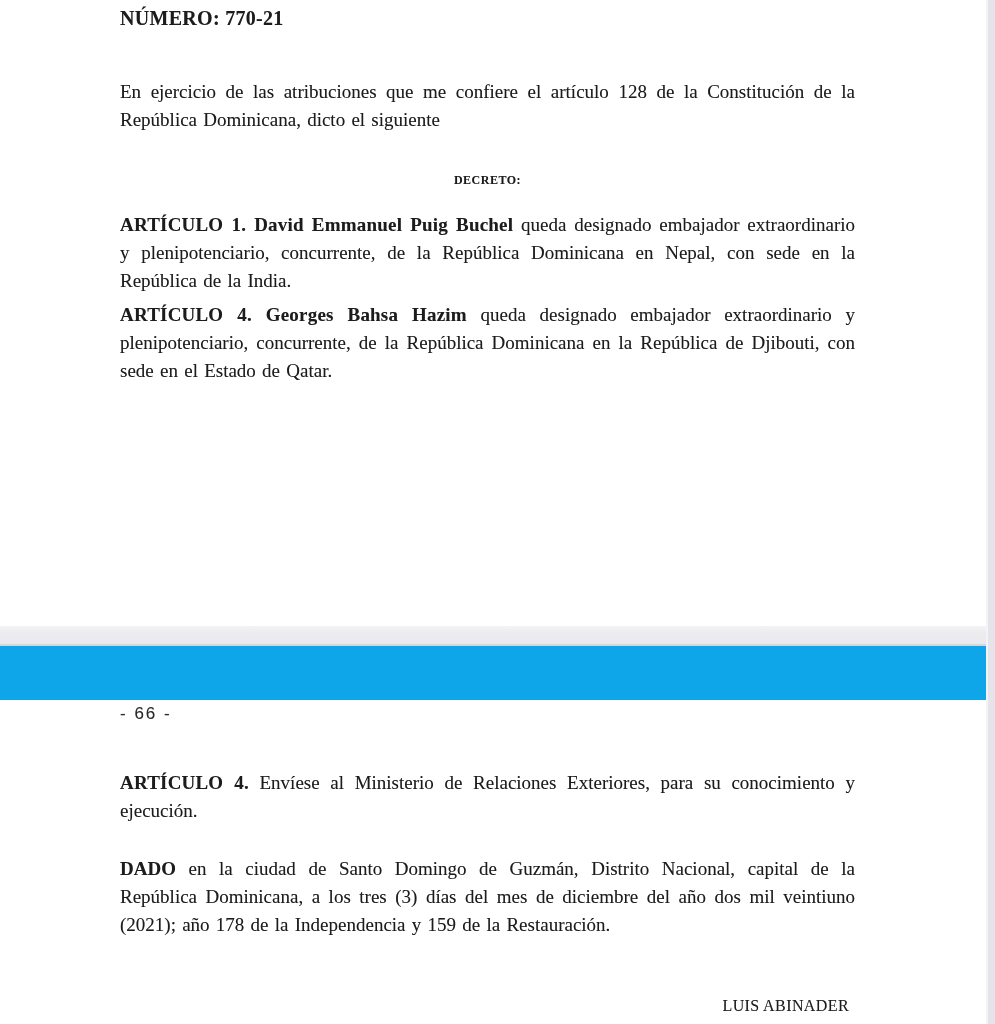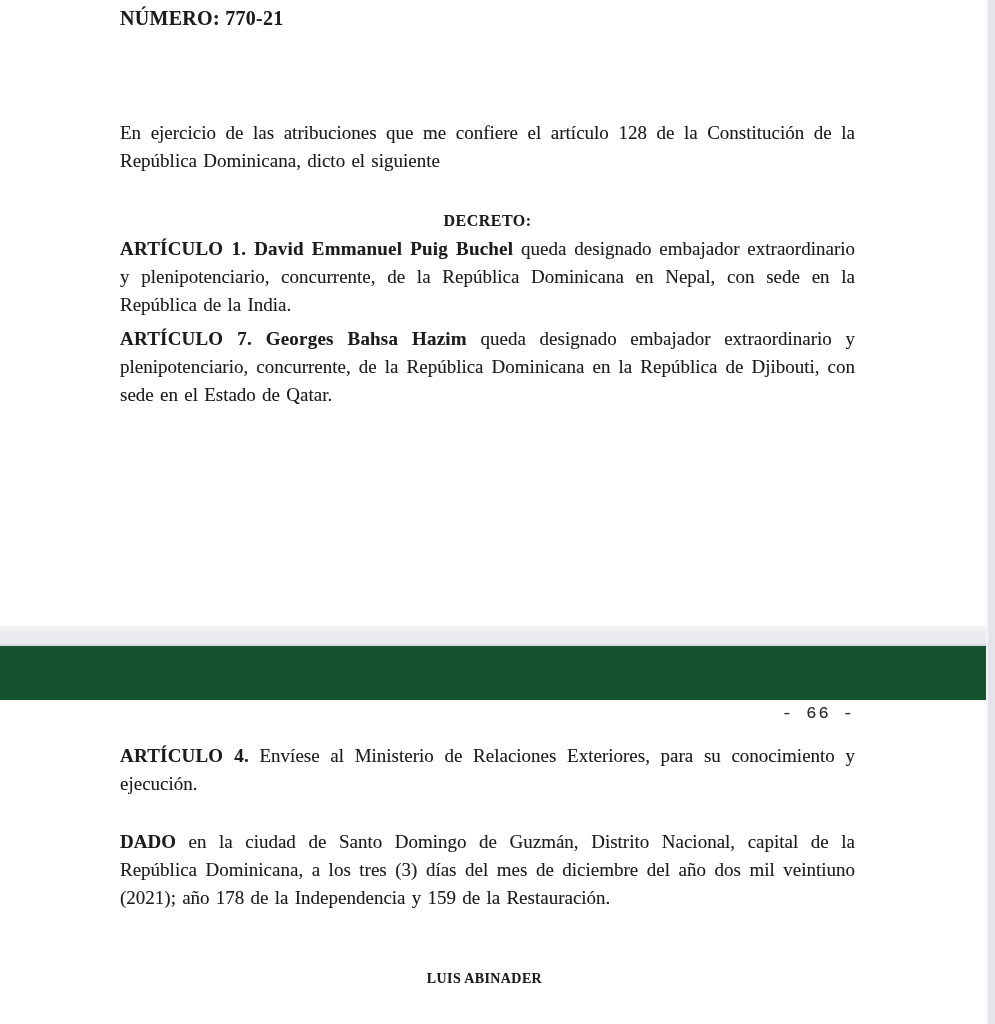--- a/index.html
+++ b/index.html
@@ -3,21 +3,21 @@
 <meta charset="utf-8">
 <style>
   * { margin: 0; padding: 0; box-sizing: border-box; }
   html, body { width: 995px; height: 1024px; overflow: hidden; }
   body {
     font-family: "Liberation Serif", "DejaVu Serif", serif;
     background: #ffffff;
     position: relative;
     color: #1c1c1c;
   }
-  .viewer { position: relative; width: 995px; height: 1024px; background: #14532d; }
+  .viewer { position: relative; width: 995px; height: 1024px; background: #0ea5e9; }
 
   .page {
     background: #ffffff;
     padding-left: 120px;
     padding-right: 140px;
     position: relative;
   }
   .page-1 { height: 626px; padding-top: 4px; }
   .page-2 { height: 358px; }
 
@@ -46,51 +46,51 @@
   .doc-number {
     font-weight: bold;
     font-size: 20px;
     letter-spacing: 0.3px;
   }
 
   .para {
     text-align: justify;
     word-spacing: 1.5px;
   }
-  .intro { margin-top: 87px; }
+  .intro { margin-top: 46px; }
 
   .decree-heading {
     margin-top: 32px;
     text-align: center;
-    font-size: 16px;
+    font-size: 12px;
     font-weight: bold;
     letter-spacing: 0.5px;
   }
 
-  .article-first { }
+  .article-first { margin-top: 17px; }
   .article + .article { margin-top: 6px; }
   .article strong { letter-spacing: 0.2px; }
 
   .page-number {
     margin-top: 54px;
-    text-align: right;
-    font-family: Liberation Mono, monospace;
+    text-align: left;
+    font-family: Liberation Sans, sans-serif;
     font-size: 17px;
     letter-spacing: 2px;
     color: #2a2a2a;
   }
 
-  .article-4 { margin-top: 14px; }
+  .article-4 { margin-top: 41px; }
   .dado { margin-top: 30px; }
 
   .signature {
     margin-top: 53px;
-    text-align: center;
-    font-weight: bold;
-    font-size: 14px;
+    text-align: right;
+    font-weight: normal;
+    font-size: 16px;
     letter-spacing: 0.4px;
     padding-right: 6px;
   }
 </style>
 </head>
 <body>
 
 <div class="viewer">
 
   <div class="page page-1">
@@ -98,21 +98,21 @@
 
     <p class="para intro">En ejercicio de las atribuciones que me confiere el artículo 128 de la Constitución de la República Dominicana, dicto el siguiente</p>
 
     <h2 class="decree-heading">DECRETO:</h2>
 
     <p class="para article article-first">
       <strong>ARTÍCULO 1. David Emmanuel Puig Buchel</strong><span> queda designado embajador extraordinario y plenipotenciario, concurrente, de la República Dominicana en Nepal, con sede en la República de la India.</span>
     </p>
 
     <p class="para article">
-      <strong>ARTÍCULO 7. Georges Bahsa Hazim</strong><span> queda designado embajador extraordinario y plenipotenciario, concurrente, de la República Dominicana en la República de Djibouti, con sede en el Estado de Qatar.</span>
+      <strong>ARTÍCULO 4. Georges Bahsa Hazim</strong><span> queda designado embajador extraordinario y plenipotenciario, concurrente, de la República Dominicana en la República de Djibouti, con sede en el Estado de Qatar.</span>
     </p>
 
   </div>
 
   <div class="page-separator"></div>
 
   <div class="page page-2">
     <p class="page-number">- 66 -</p>
 
     <p class="para article article-4">

